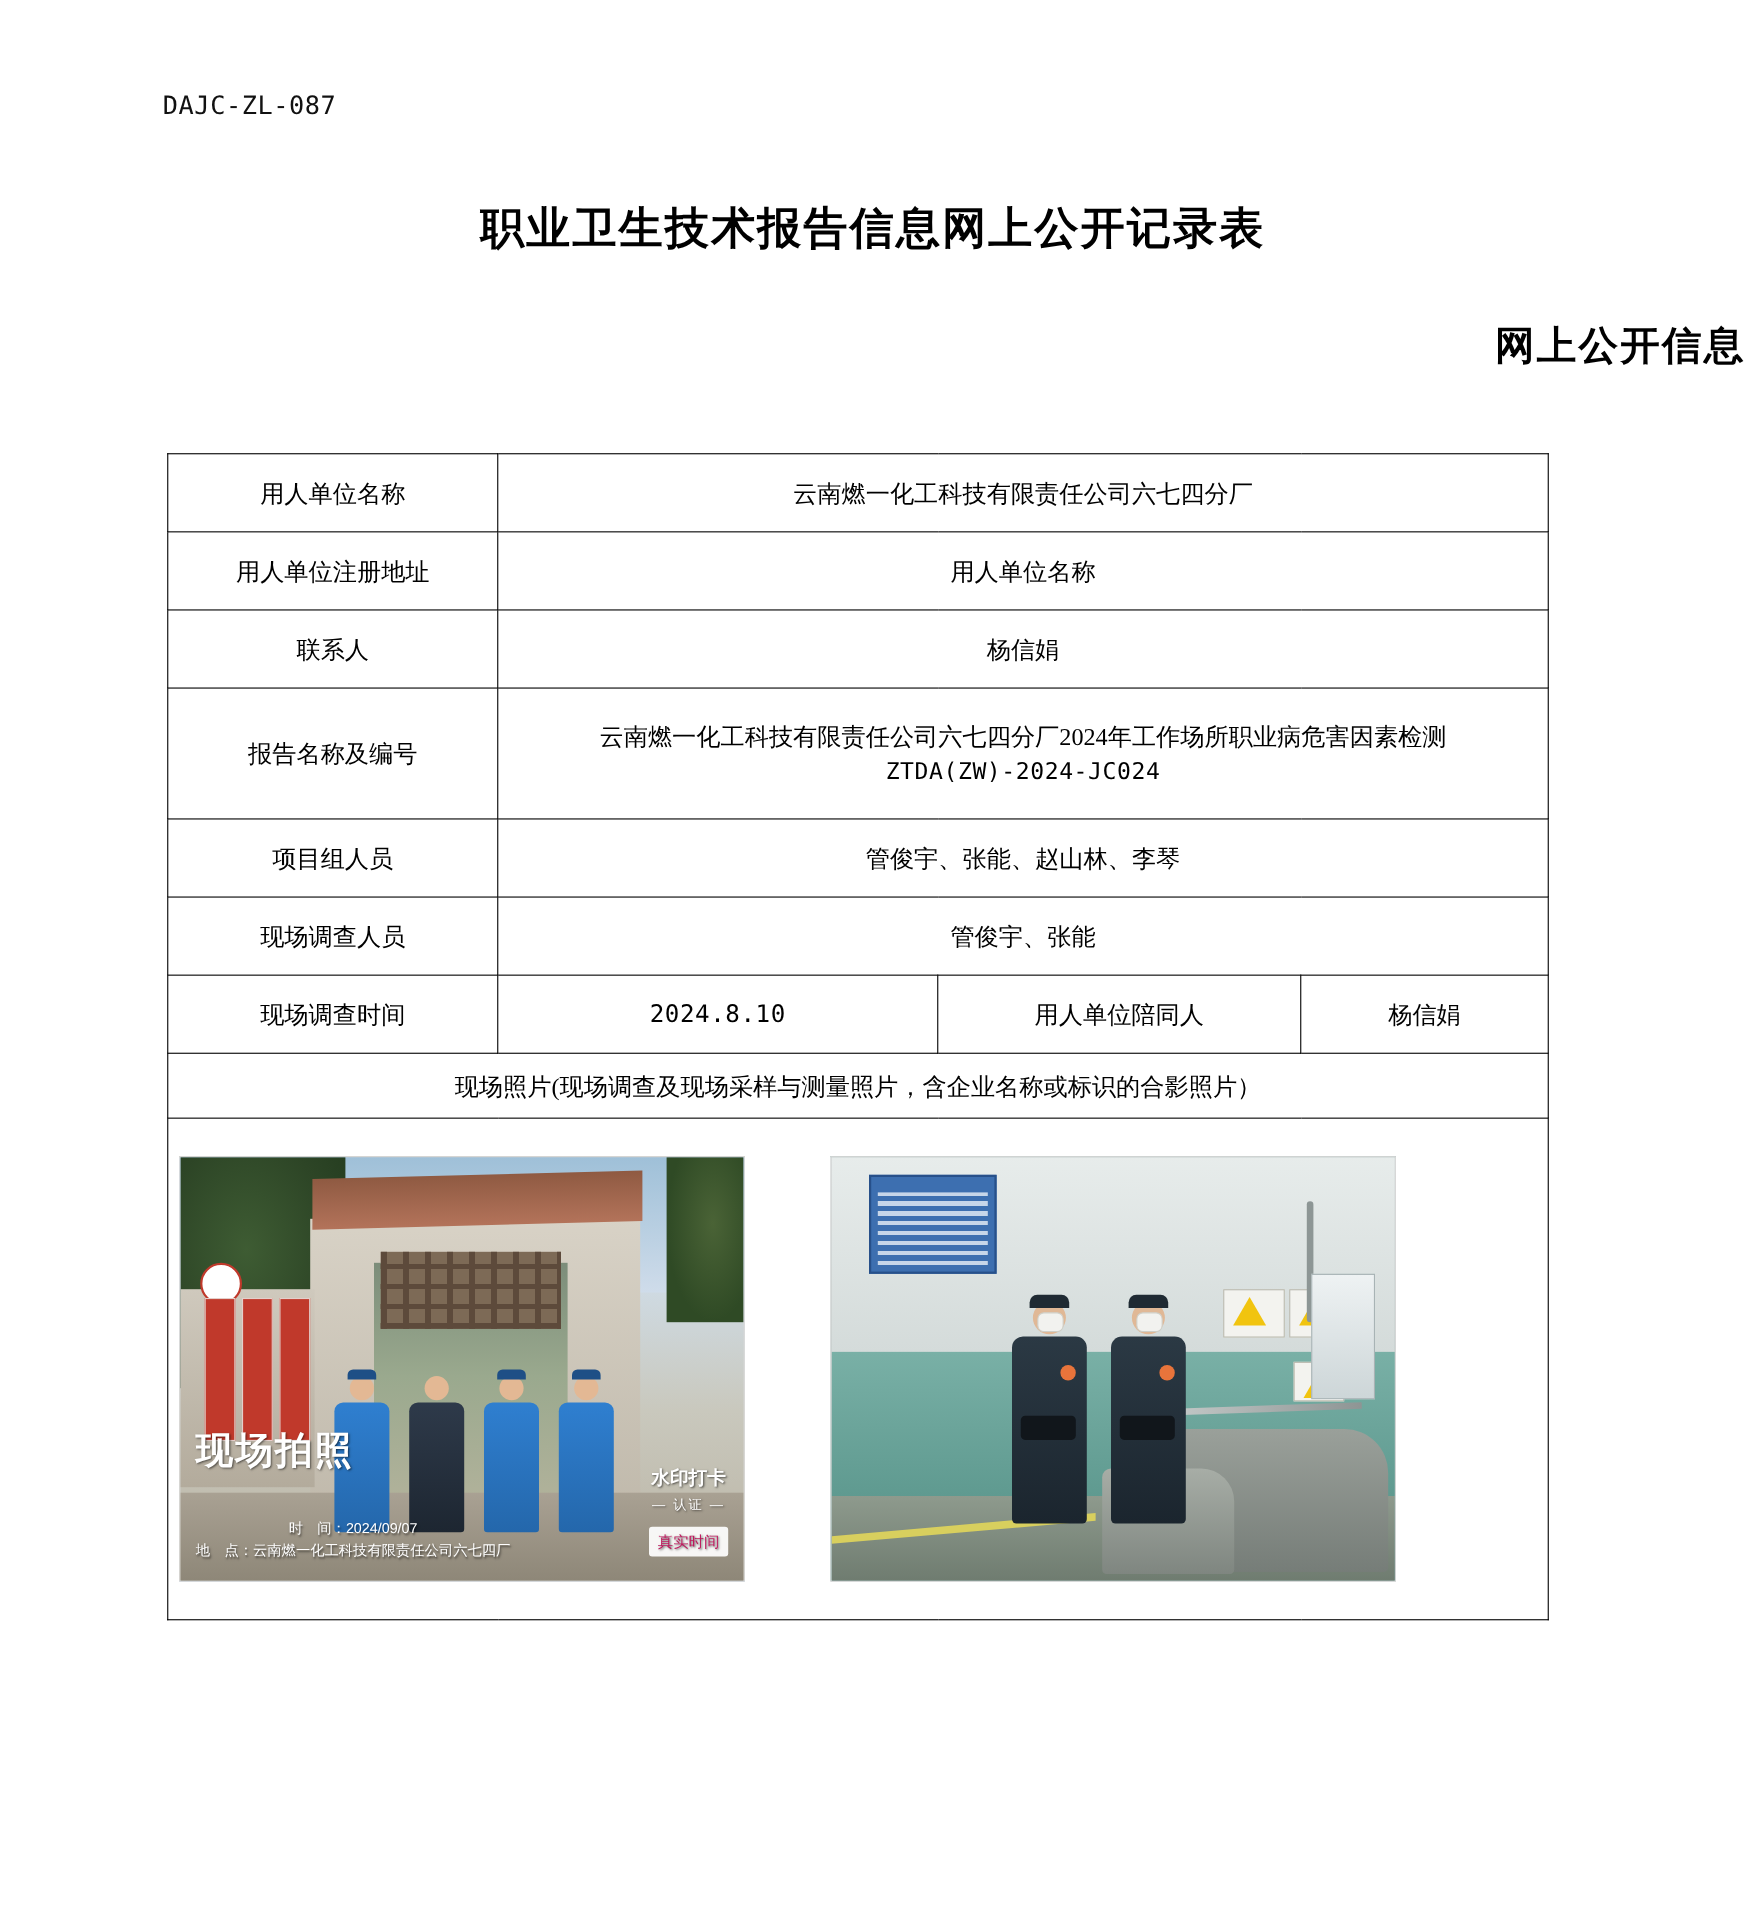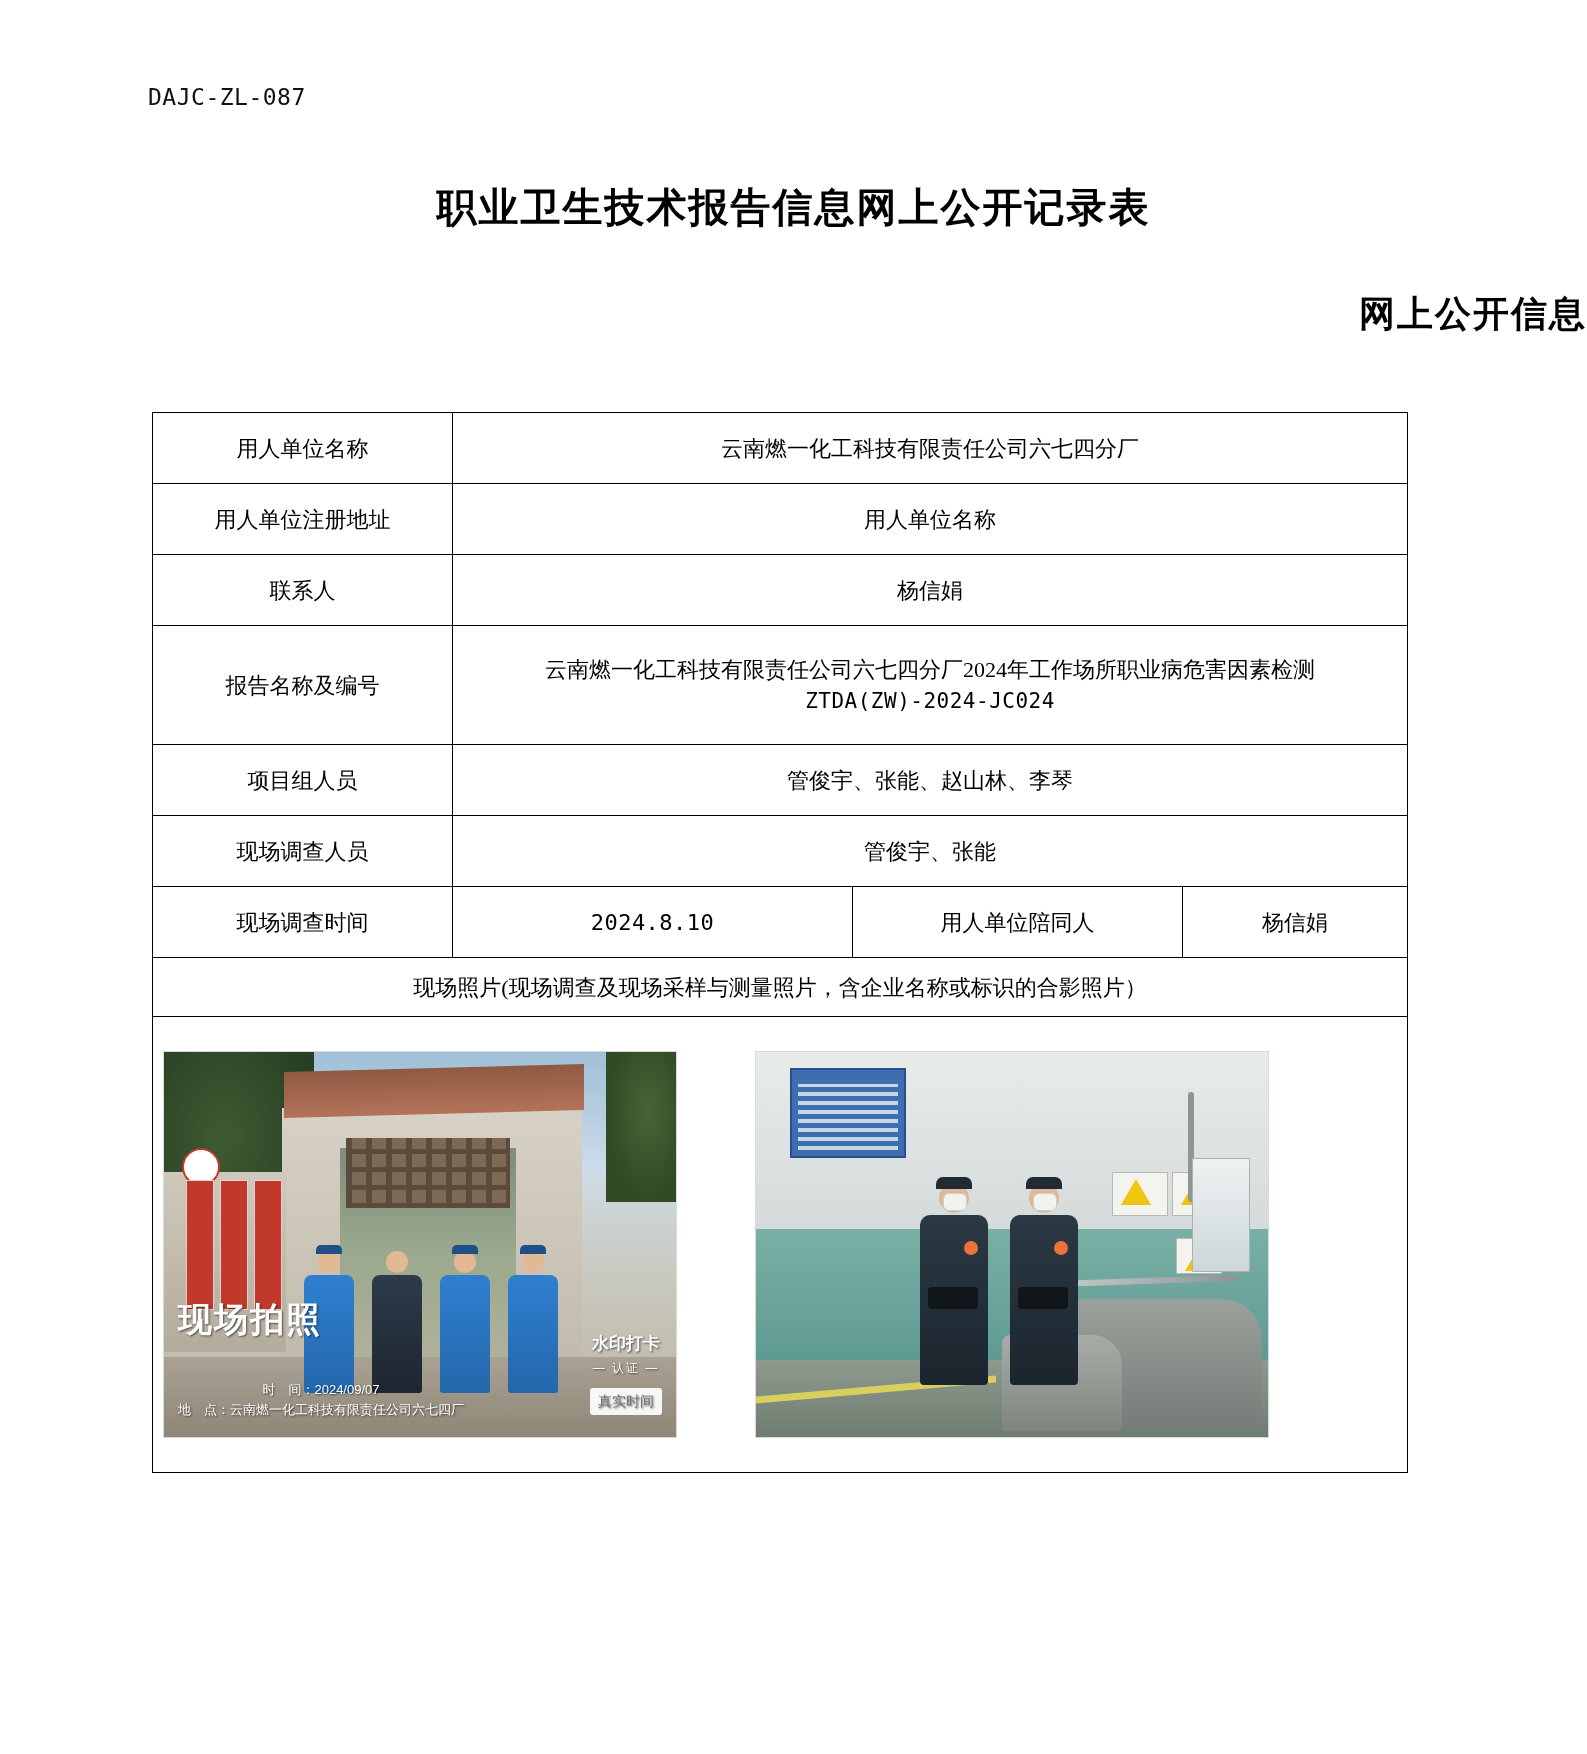--- a/index.html
+++ b/index.html
@@ -219,21 +219,21 @@
   .p1-wm-right {
     position: absolute; right: 14px; bottom: 22px;
     text-align: center;
     font-family: "Liberation Sans", sans-serif;
     color: #ffffff;
     text-shadow: 1px 1px 2px rgba(0,0,0,0.6);
   }
   .p1-wm-right .l1 { font-size: 17px; font-weight: bold; }
   .p1-wm-right .l2 { font-size: 12px; margin: 3px 0 5px 0; letter-spacing: 2px; }
   .p1-wm-right .l3 {
-    font-size: 14px; background: rgba(255,255,255,0.92); color: #737373;
+    font-size: 14px; background: rgba(255,255,255,0.92); color: #be185d;
     padding: 3px 8px; border-radius: 3px; display: inline-block;
   }
   
   .photo2 {
     width: 512px;
     height: 385px;
     background: linear-gradient(#cfd6d6 0%, #b9c6c4 40%, #8fb3ad 70%, #6f9a94 100%);
   }
   .p2-wall-top {
     position: absolute; left: 0; top: 0; width: 100%; height: 46%;

